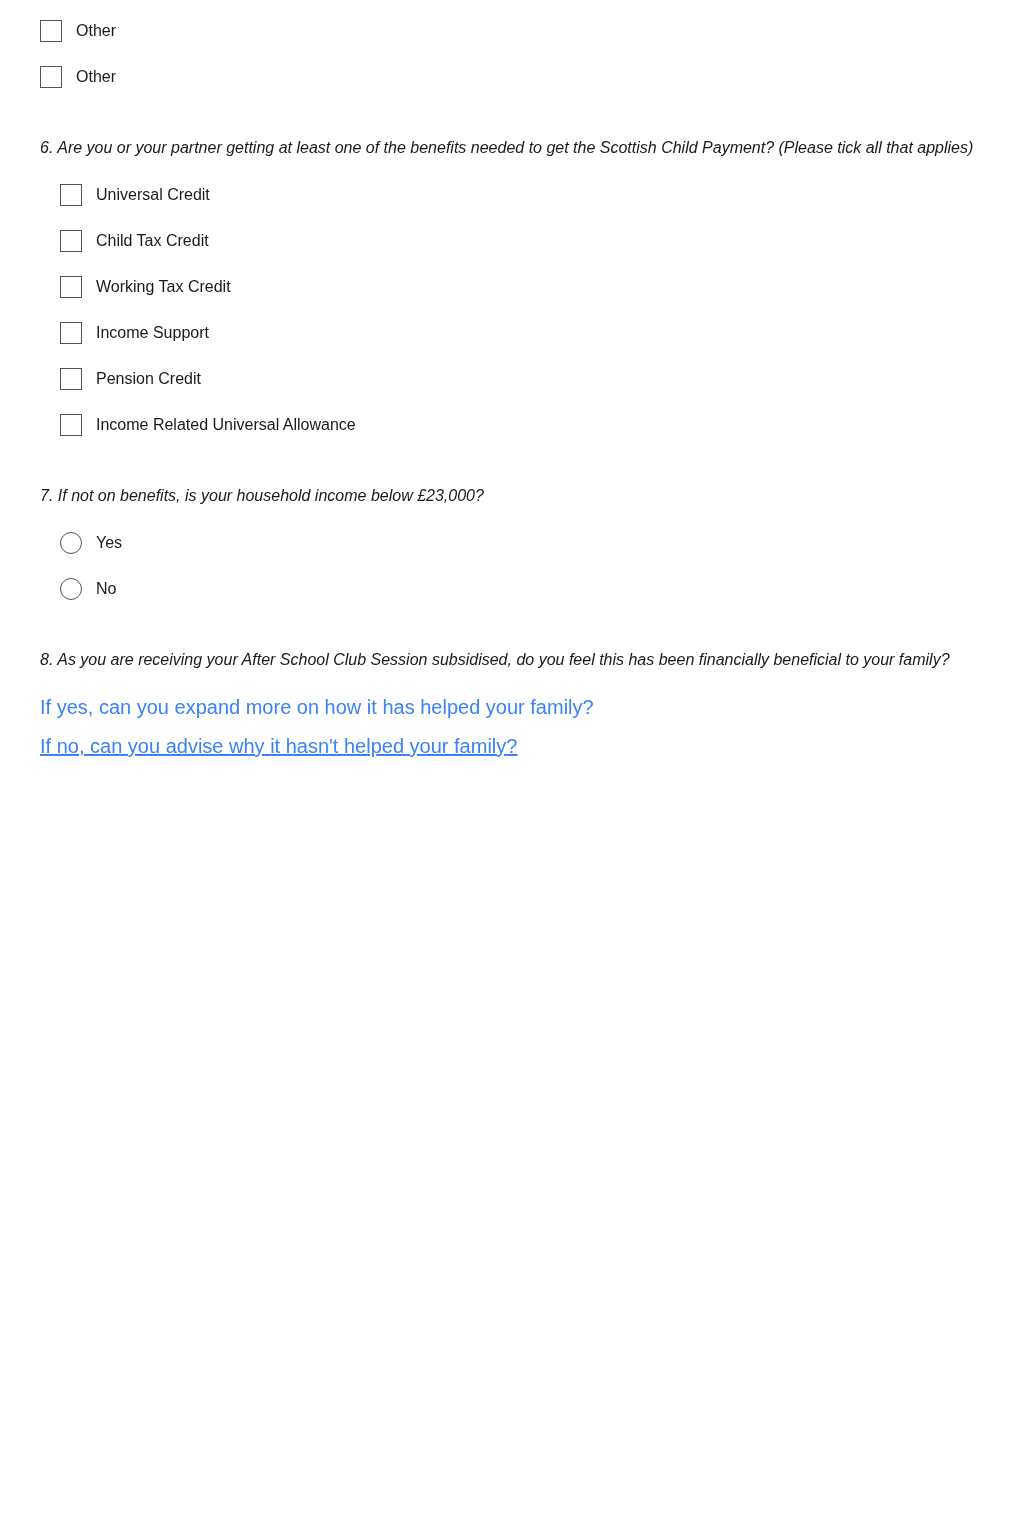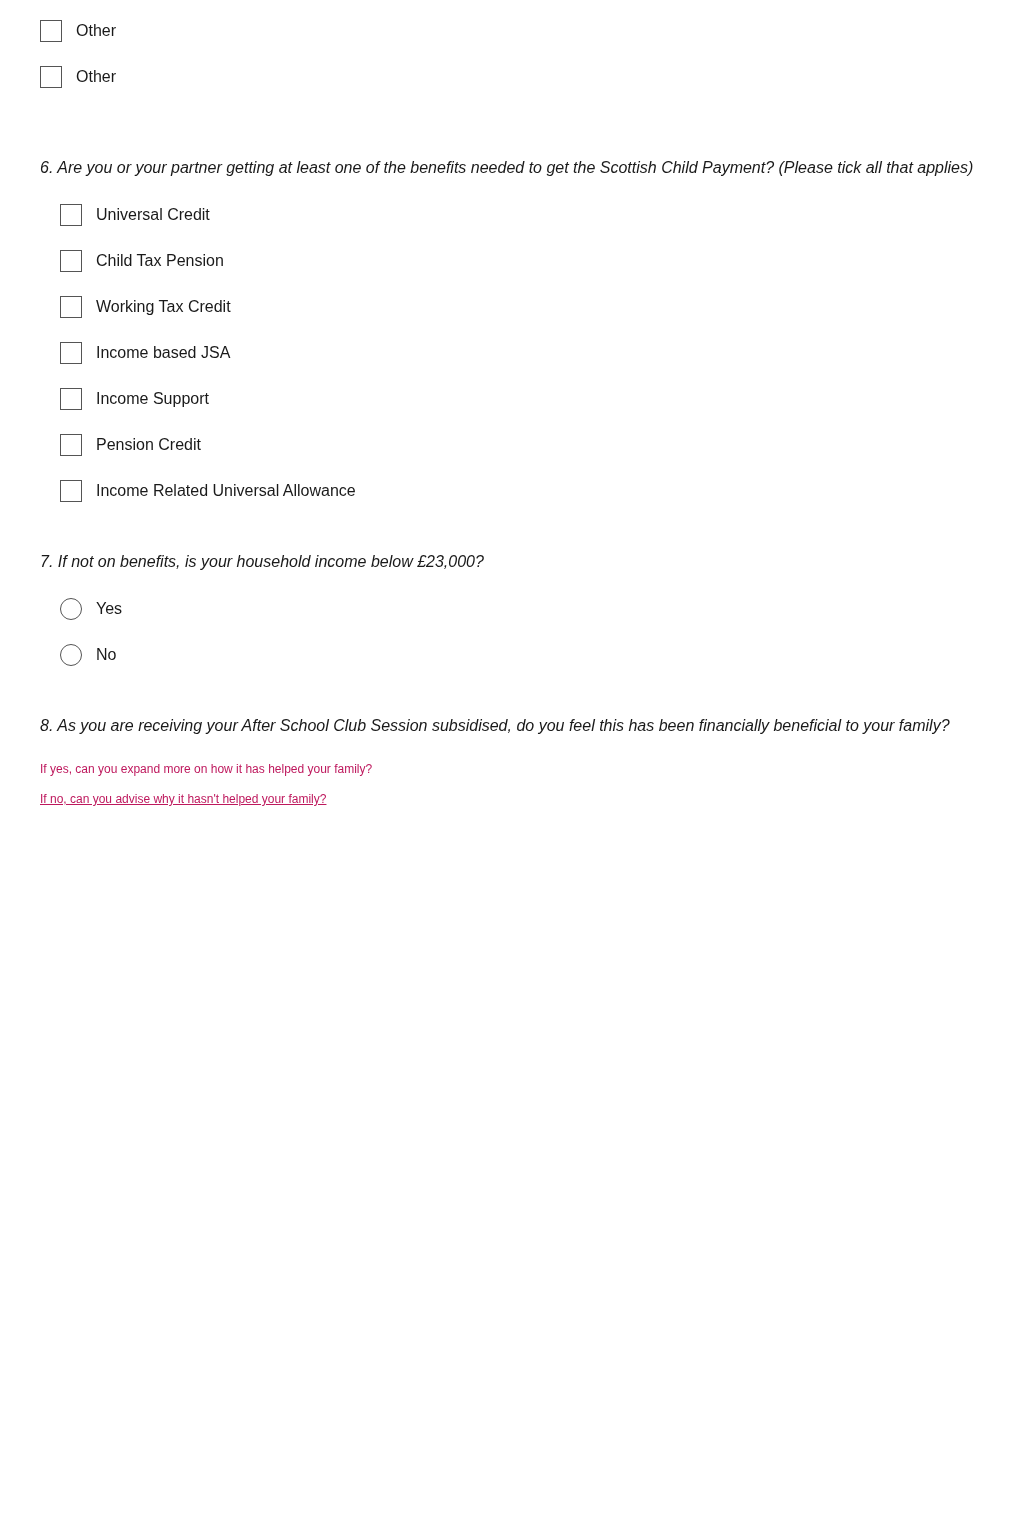--- a/index.html
+++ b/index.html
@@ -54,27 +54,27 @@
 
     .options-group {
       margin-left: 20px;
     }
 
     .question-block {
       margin-bottom: 48px;
     }
 
     .top-checkboxes {
-      margin-bottom: 68px;
+      margin-bottom: 48px;
     }
 
     .sub-text {
-      font-size: 12px;
+      font-size: 20px;
       margin-top: 12px;
-      color: #be185d;
+      color: #3b82f6;
     }
 
     .label-text {
       font-size: 16px;
     }
   </style>
 </head>
 <body>
 
 <div class="top-checkboxes">
@@ -96,32 +96,28 @@
   </div>
   <div class="options-group">
 
     <div class="checkbox-item">
       <span class="checkbox-box"></span>
       <span class="label-text">Universal Credit</span>
     </div>
 
     <div class="checkbox-item">
       <span class="checkbox-box"></span>
-      <span class="label-text">Child Tax Pension</span>
+      <span class="label-text">Child Tax Credit</span>
     </div>
 
     <div class="checkbox-item">
       <span class="checkbox-box"></span>
       <span class="label-text">Working Tax Credit</span>
     </div>
 
-    <div class="checkbox-item">
-      <span class="checkbox-box"></span>
-      <span class="label-text">Income based JSA</span>
-    </div>
 
     <div class="checkbox-item">
       <span class="checkbox-box"></span>
       <span class="label-text">Income Support</span>
     </div>
 
     <div class="checkbox-item">
       <span class="checkbox-box"></span>
       <span class="label-text">Pension Credit</span>
     </div>

